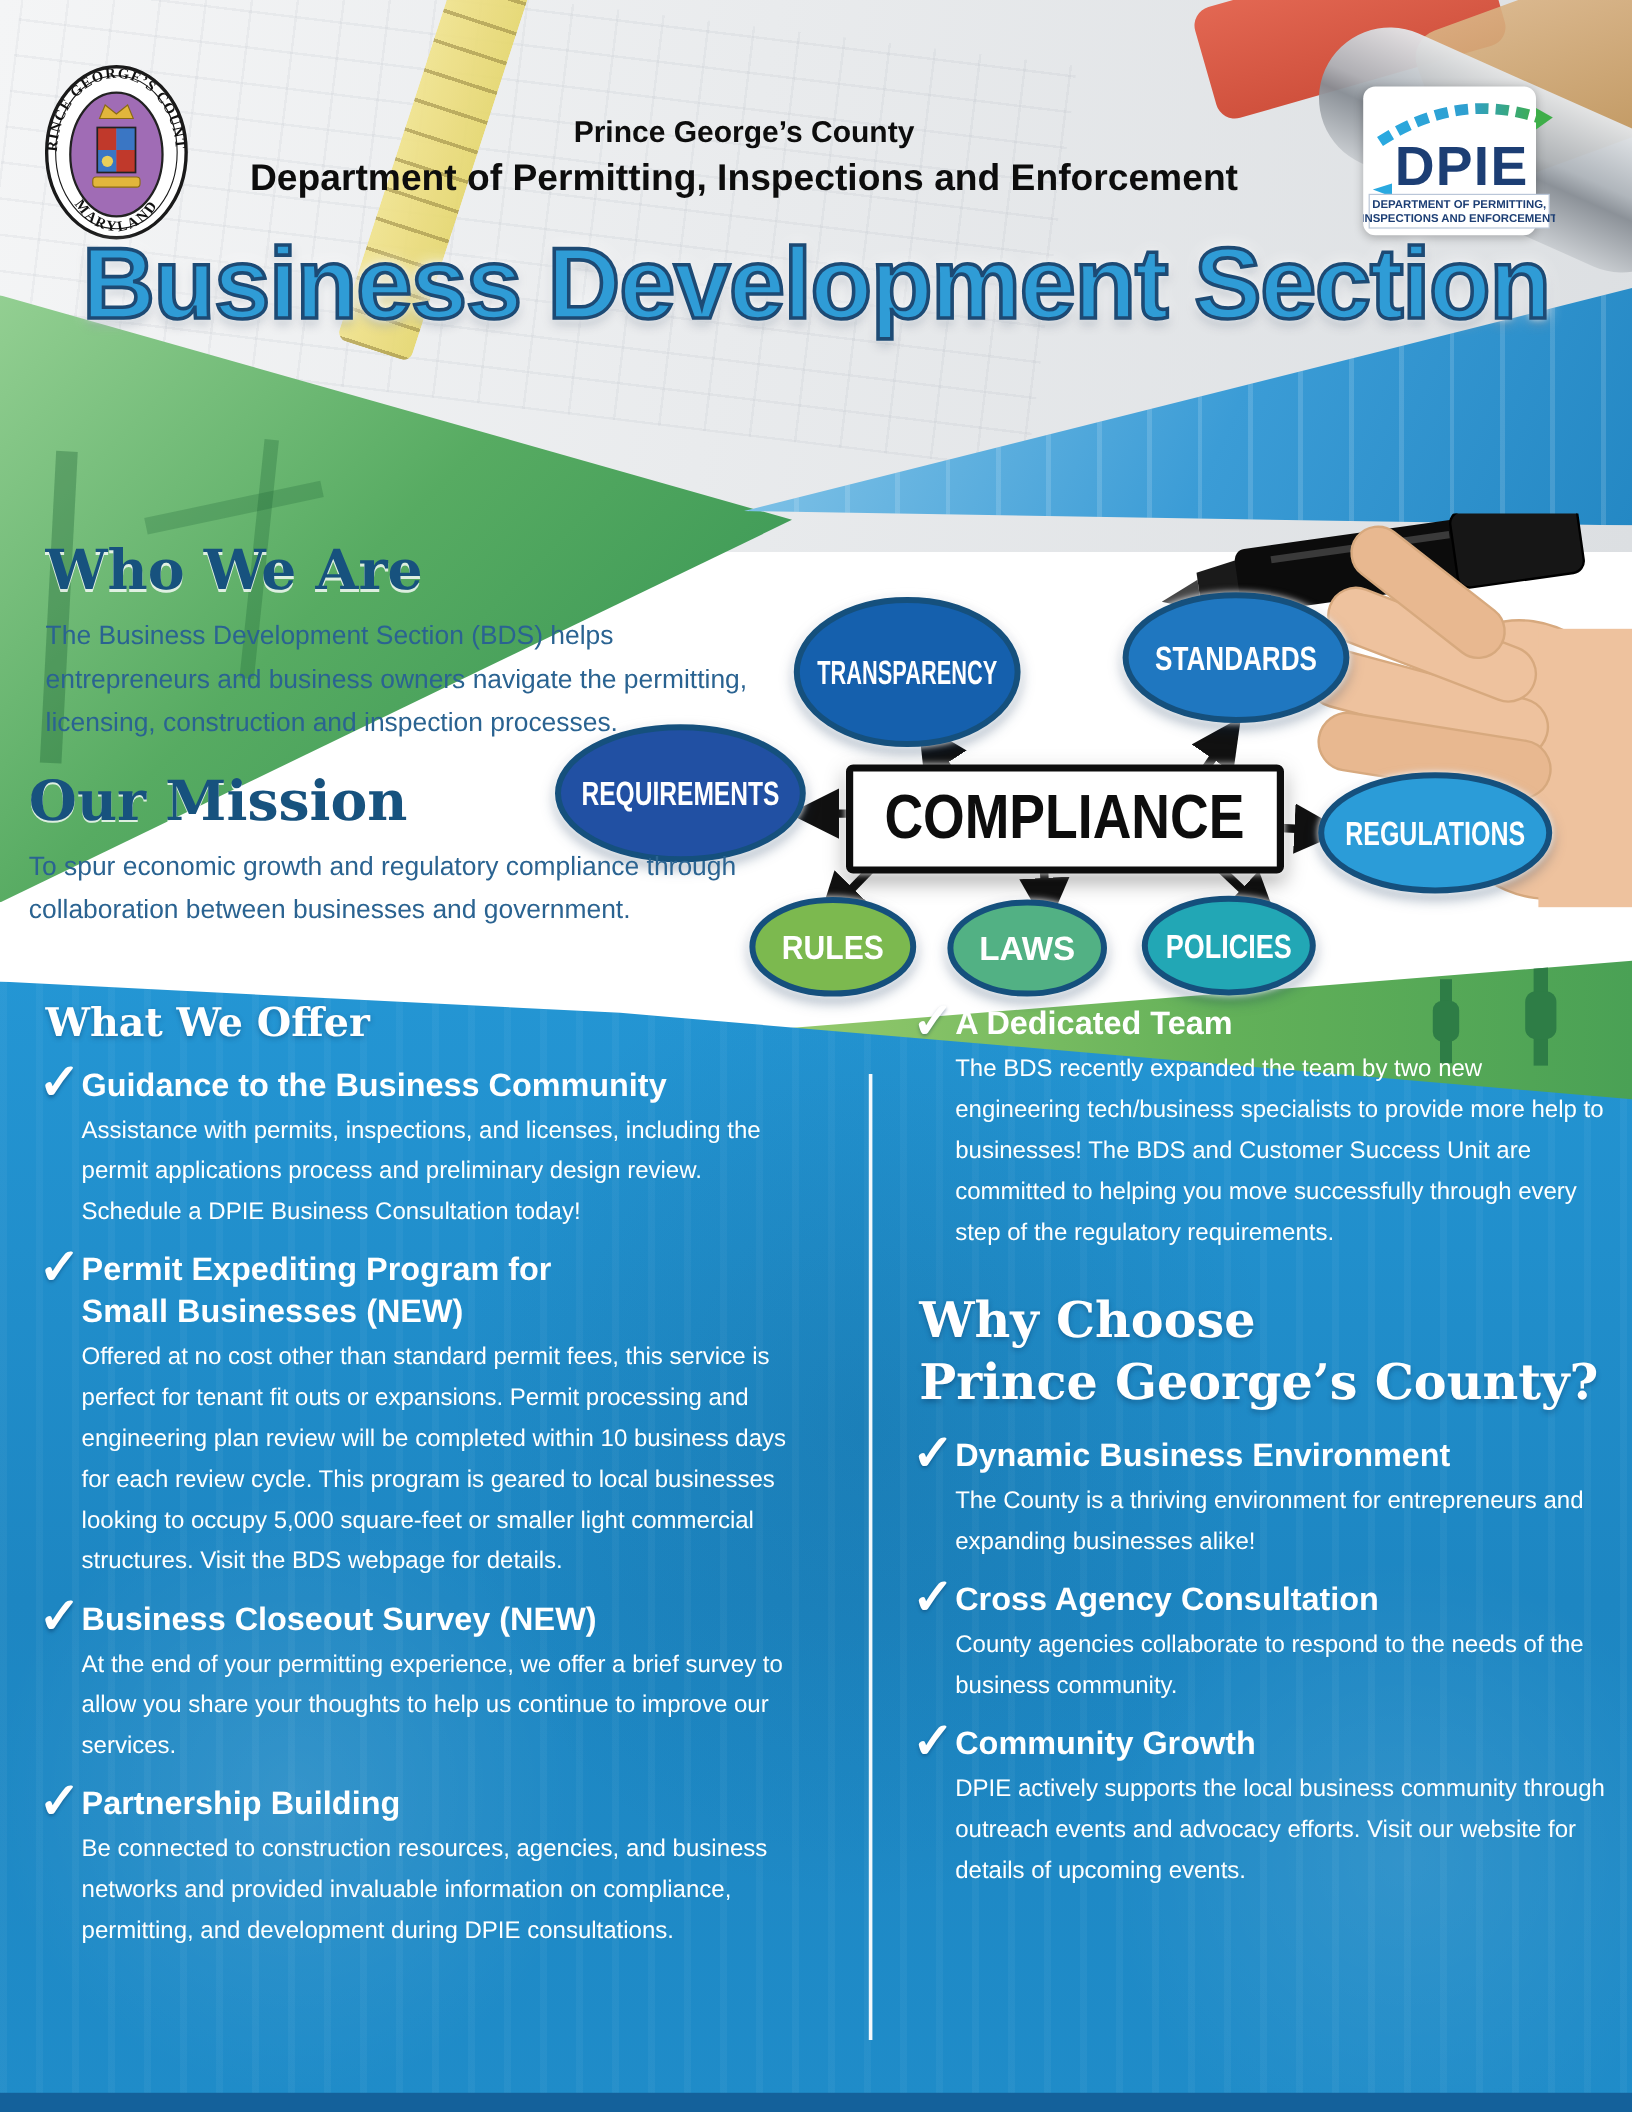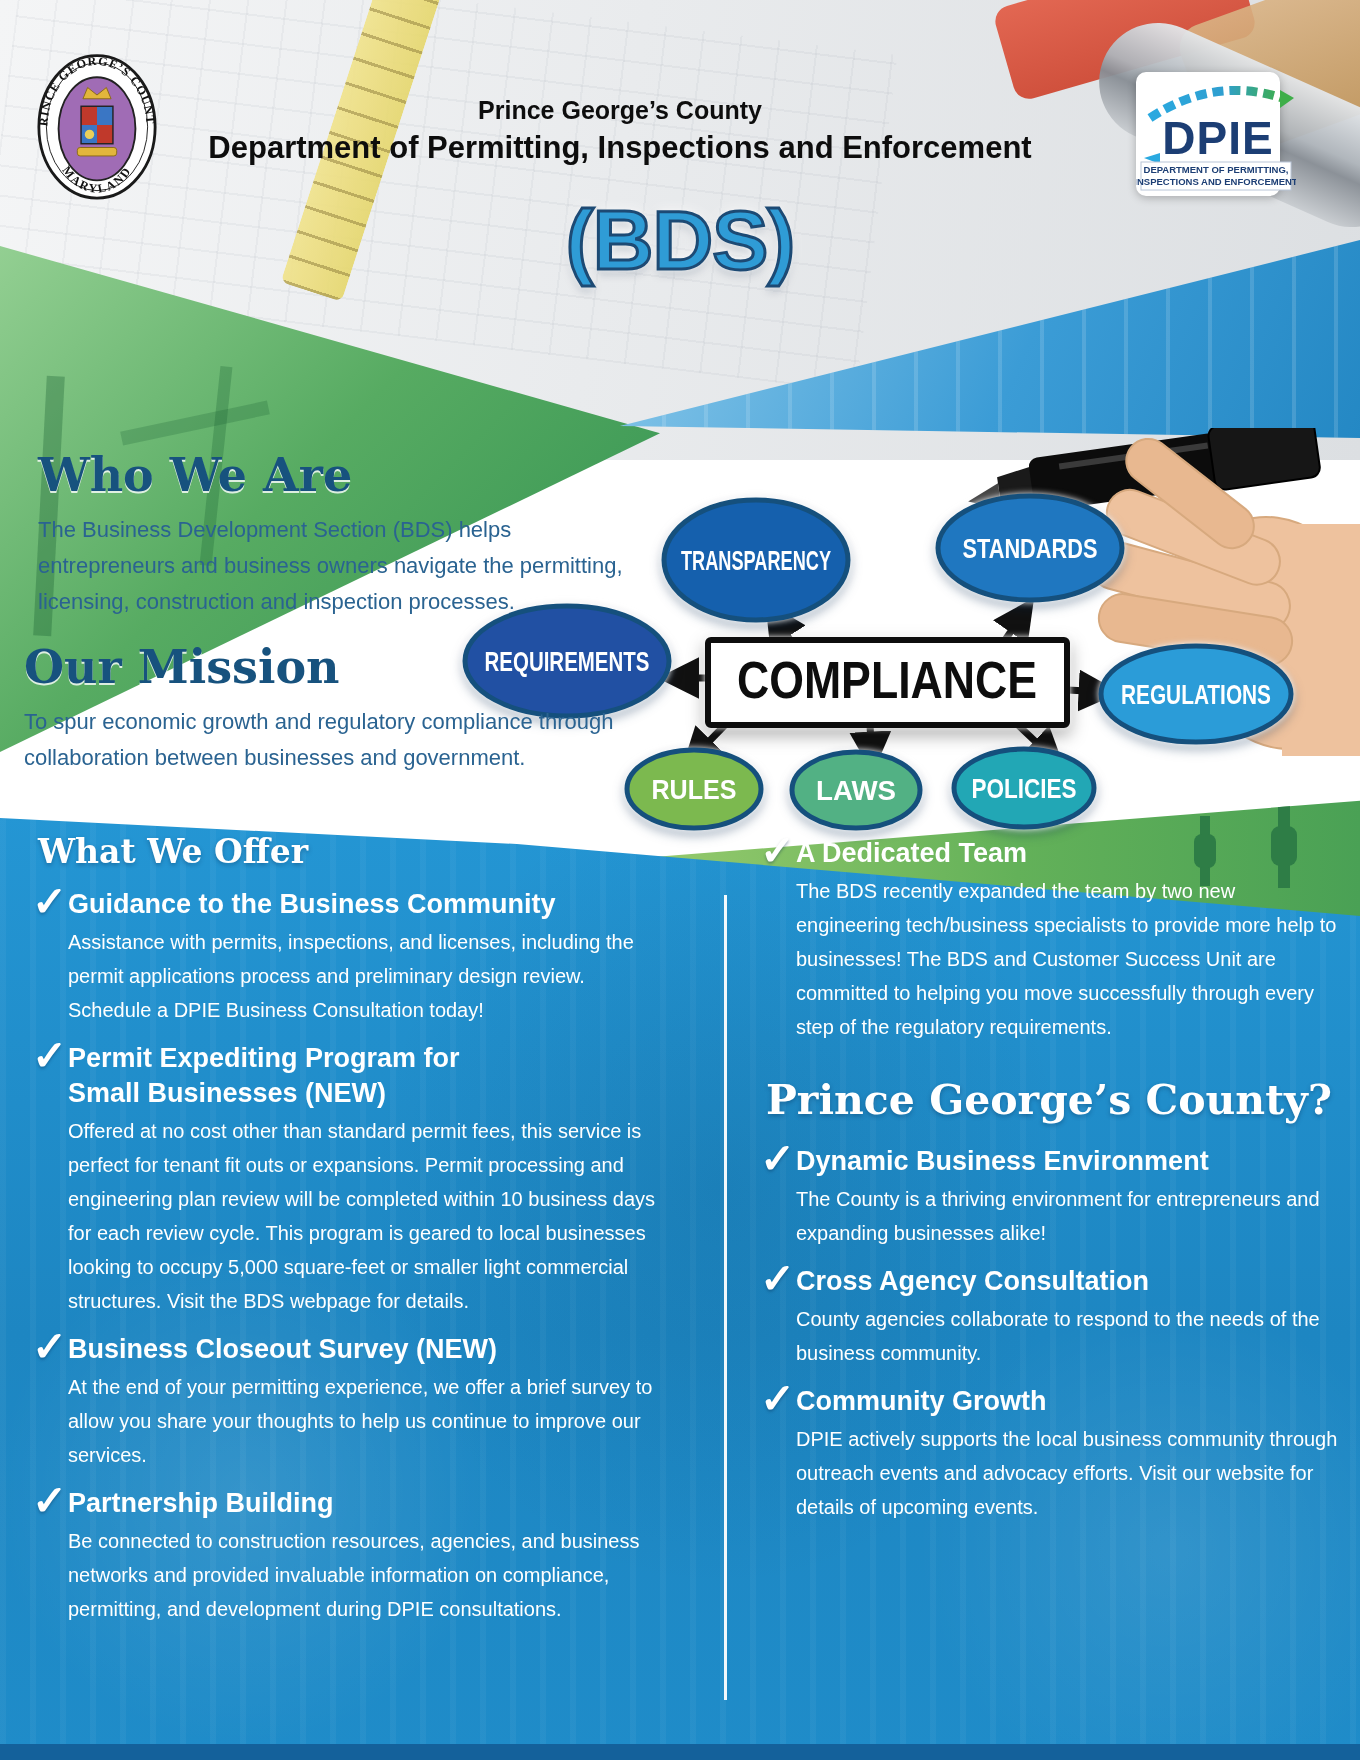--- a/index.html
+++ b/index.html
@@ -166,21 +166,21 @@
       <polygon points="144,18 158,26 144,36" fill="#3eae49"></polygon>
       <polygon points="8,86 24,81 24,92" fill="#2aa9e0"></polygon>
       <text x="82" y="82" text-anchor="middle" font-size="46" font-weight="bold" fill="#1c3e74" font-family="Liberation Sans,sans-serif" letter-spacing="1">DPIE</text>
       <rect x="5" y="90" width="150" height="28" fill="#fff" stroke="#b9c6d8" stroke-width="1"></rect>
       <text x="80" y="101" text-anchor="middle" font-size="9.5" font-weight="bold" fill="#1c3e74">DEPARTMENT OF PERMITTING,</text>
       <text x="80" y="113" text-anchor="middle" font-size="9.5" font-weight="bold" fill="#1c3e74">INSPECTIONS AND ENFORCEMENT</text>
     </svg>
   </div>
 
   <div class="abs title">
-    <div class="t2">(BDS)</div>
+    <div class="t1">Business Development Section</div>
   </div>
 
   <div class="abs who">
     <div class="sh">Who We Are</div>
     <div class="sb">The Business Development Section (BDS) helps entrepreneurs and business owners navigate the permitting, licensing, construction and inspection processes.</div>
   </div>
   <div class="abs mission">
     <div class="sh">Our Mission</div>
     <div class="sb">To spur economic growth and regulatory compliance through collaboration between businesses and government.</div>
   </div>
@@ -289,20 +289,21 @@
   </div>
 
   <div class="abs colR">
     <div class="item">
       <span class="check">✓</span>
       <div class="ititle">A Dedicated Team</div>
       <div class="ibody">The BDS recently expanded the team by two new engineering tech/business specialists to provide more help to businesses! The BDS and Customer Success Unit are committed to helping you move successfully through every step of the regulatory requirements.</div>
     </div>
 
     <div class="why">
+      <div>Why Choose</div>
       <div>Prince George’s County?</div>
     </div>
 
     <div class="item">
       <span class="check">✓</span>
       <div class="ititle">Dynamic Business Environment</div>
       <div class="ibody">The County is a thriving environment for entrepreneurs and expanding businesses alike!</div>
     </div>
 
     <div class="item">

